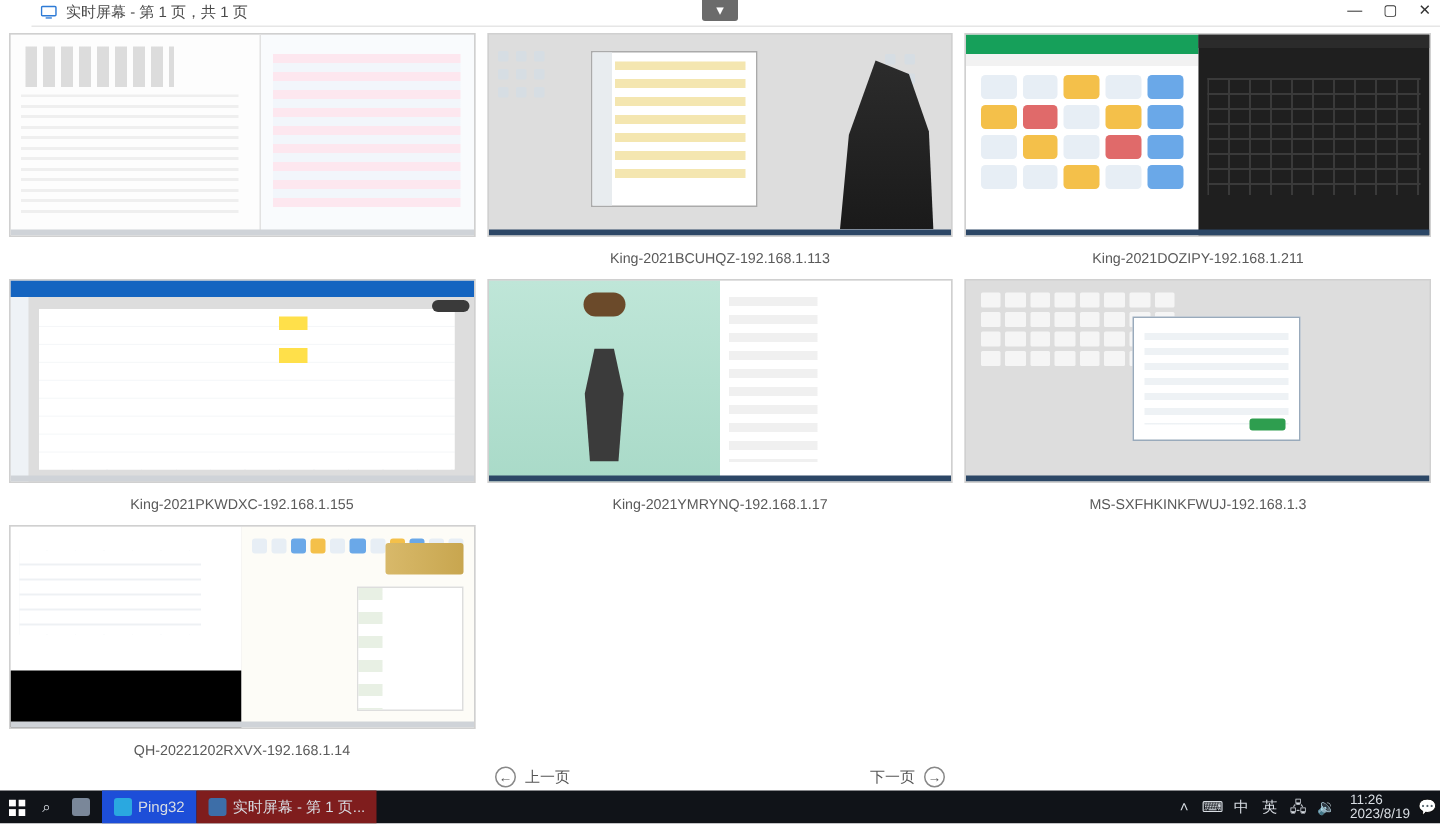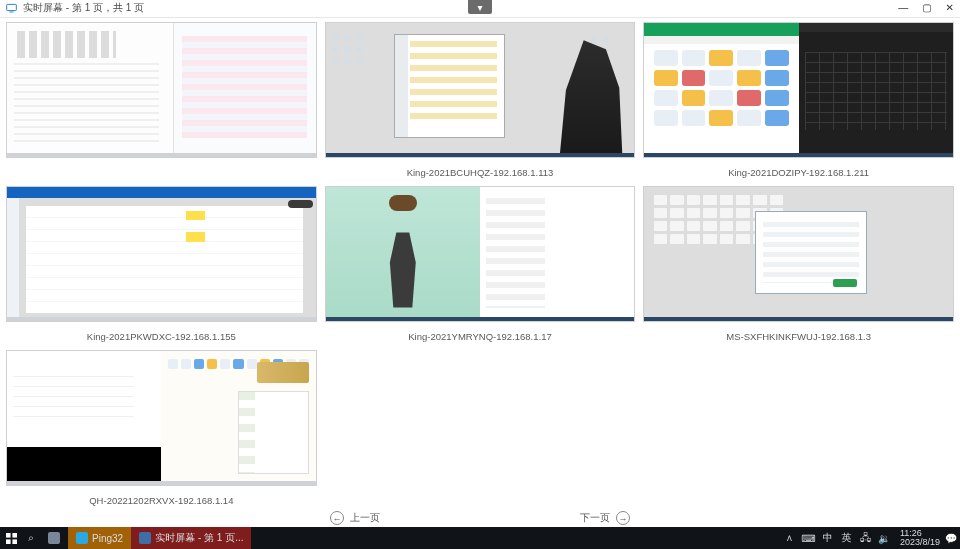--- a/index.html
+++ b/index.html
@@ -11,20 +11,21 @@
   overflow: hidden;
   display: flex; flex-direction: column;
 }
 .titlebar {
   height: 18px;
   display: flex; align-items: center;
   padding: 0 6px;
   border-bottom: 1px solid #e6e6e6;
   color: #4a4a4a;
   gap: 6px;
+  margin-left: 21px;
 }
 .titlebar .app-icon svg { width: 11px; height: 11px; display: block; }
 .titlebar .title { flex: 0 0 auto; font-size: 10px; }
 .titlebar .center-drop {
   position: absolute; left: 50%; top: 0;
   transform: translateX(-50%);
   background: #6b6b6b;
   color: #fff;
   width: 24px; height: 14px;
   display: flex; align-items: center; justify-content: center;
@@ -192,21 +193,21 @@
   height: 22px;
   background:#101318;
   display:flex;align-items:center;
   color:#d8dde3;
   font-size:10px;
 }
 .taskbar .start{width:22px;height:22px;display:flex;align-items:center;justify-content:center;cursor:pointer;}
 .taskbar .start svg{width:11px;height:11px;}
 .taskbar .search{width:18px;text-align:center;cursor:pointer;}
 .taskbar .tbitem{display:flex;align-items:center;gap:4px;padding:0 8px;height:22px;cursor:pointer;}
-.taskbar .tbitem.app{background:#a16207;}
+.taskbar .tbitem.app{background:#1d4ed8;}
 .taskbar .tbitem.active{background:#7f1d1d;}
 .taskbar .tbicon{width:12px;height:12px;border-radius:2px;}
 .taskbar .spacer{flex:1;}
 .taskbar .tray{display:flex;align-items:center;gap:8px;padding:0 6px;}
 .taskbar .tray .ic{width:11px;height:11px;display:flex;align-items:center;justify-content:center;}
 .taskbar .clock{display:flex;flex-direction:column;line-height:1;font-size:9px;padding:0 4px;}
 .taskbar .notif{width:16px;text-align:center;cursor:pointer;}
 </style>
 </head>
 <body>

